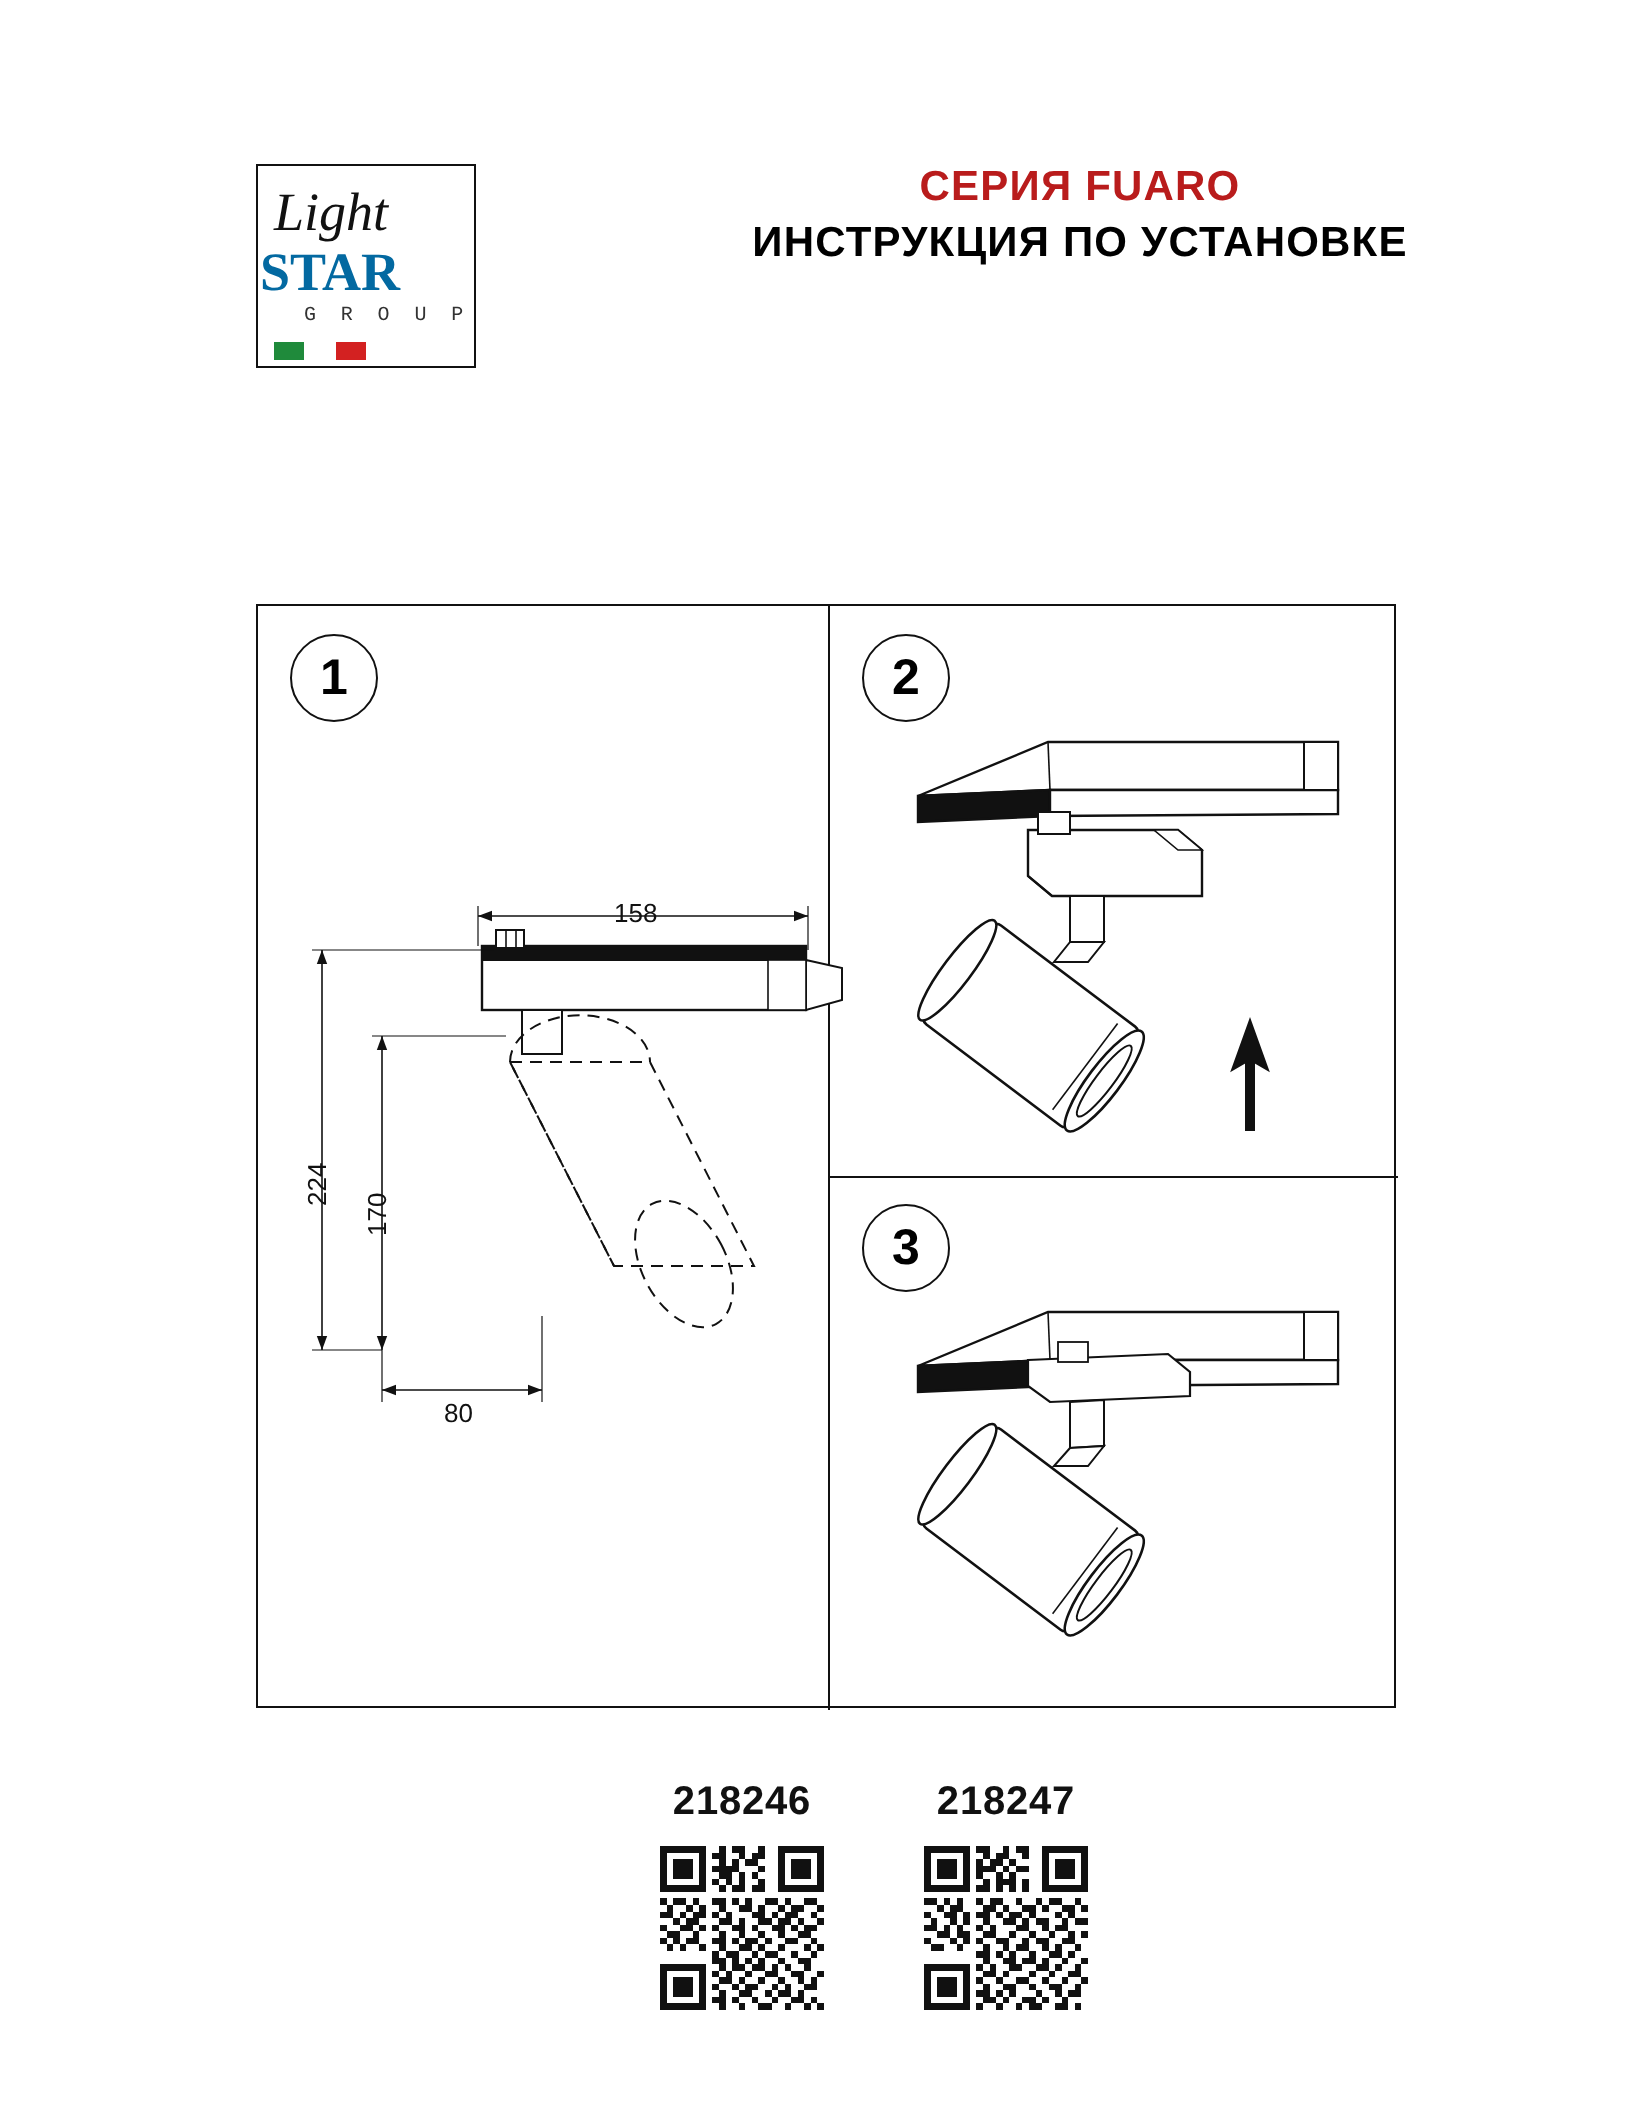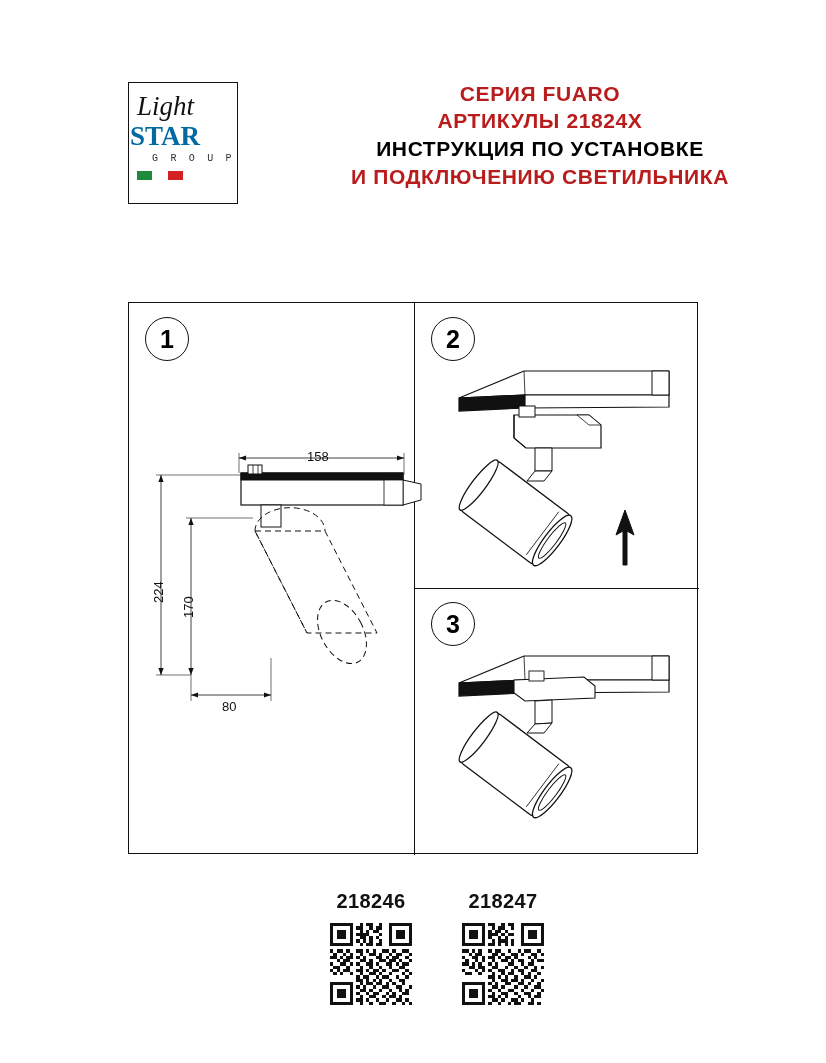--- a/index.html
+++ b/index.html
@@ -22,21 +22,21 @@
     left: 0;
     top: 60px;
     width: 826px;
     height: 180px;
   }
   .logo-box {
     position: absolute;
     left: 128px;
     top: 22px;
     width: 110px;
-    height: 122px;
+    height: 102px;
     border: 1px solid #111;
     box-sizing: border-box;
     background: #fff;
   }
   .logo-light {
     position: absolute;
     left: 8px;
     top: 8px;
     font-family: "Liberation Serif", serif;
     font-size: 27px;
@@ -205,23 +205,21 @@
     <div class="logo-group">G R O U P</div>
     <div class="logo-flag">
       <span class="flag-g"></span>
         <span class="flag-w"></span>
         <span class="flag-r"></span>
     </div>
   </div>
 
   <div class="title-block">
     <div class="title-line">СЕРИЯ FUARO</div>
-    <div class="title-line">АРТИКУЛЫ 21824X</div>
     <div class="title-sub">ИНСТРУКЦИЯ ПО УСТАНОВКЕ</div>
-    <div class="title-line">И ПОДКЛЮЧЕНИЮ СВЕТИЛЬНИКА</div>
   </div>
 </div>
 
 <div class="panels">
 
   <div class="vdiv"></div>
   <div class="hdiv"></div>
 
   <div class="step-badge" id="badge1">1</div>
   <div class="step-badge" id="badge2">2</div>

